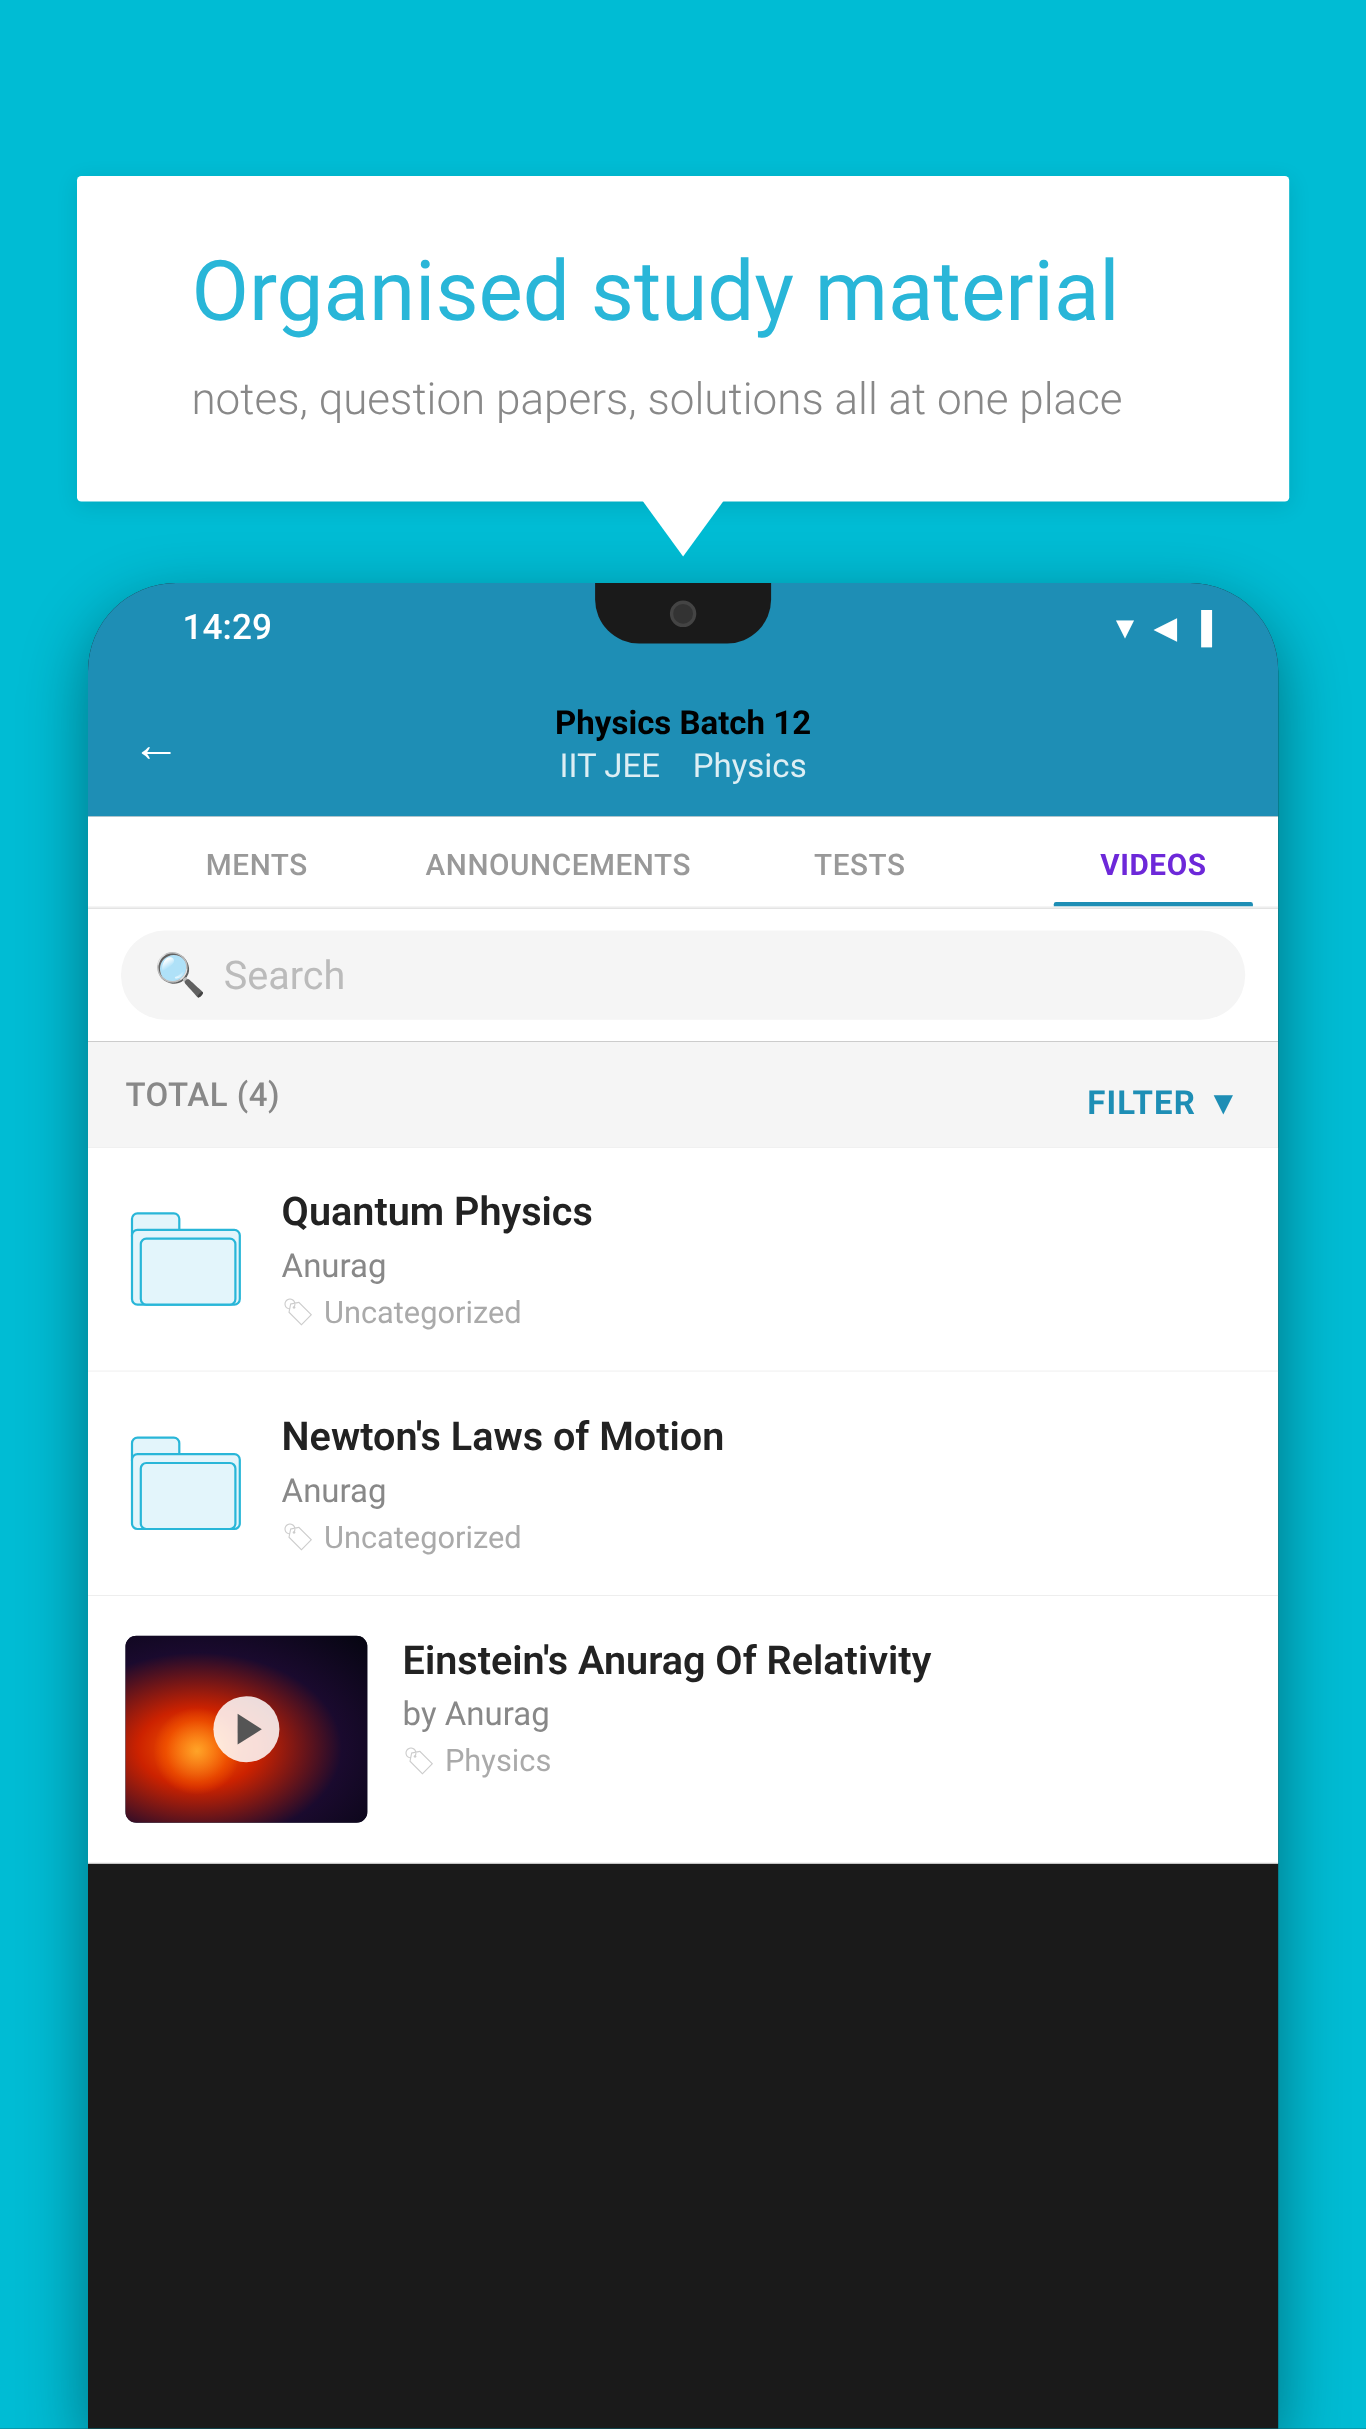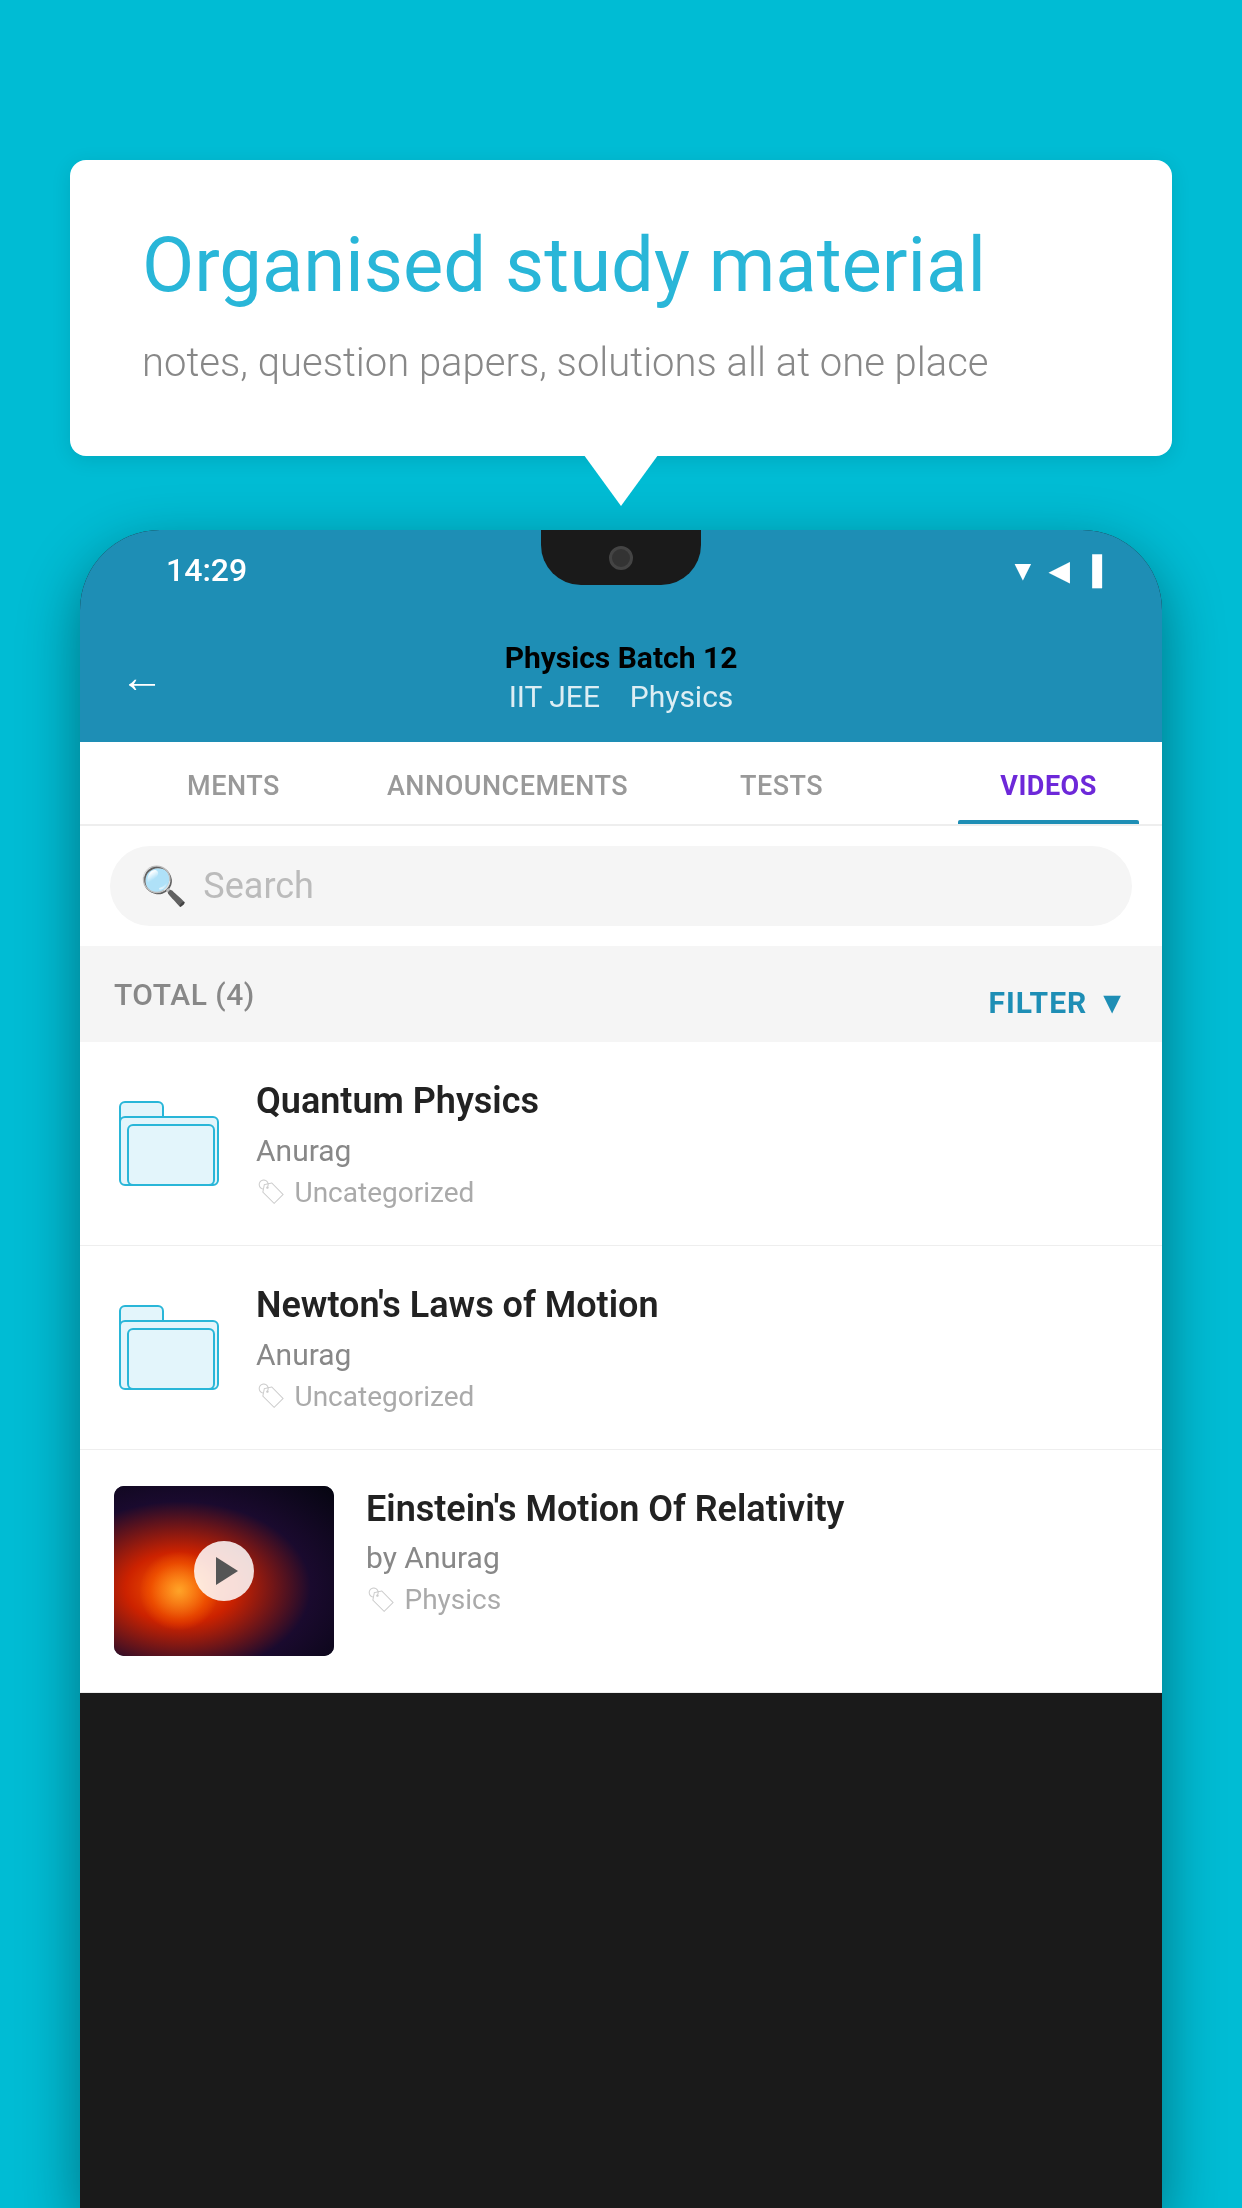--- a/index.html
+++ b/index.html
@@ -17,22 +17,22 @@
     .speech-bubble-container {
       position: absolute;
       top: 160px;
       left: 70px;
       right: 70px;
       z-index: 10;
     }
 
     .speech-bubble {
       background: white;
-      border-radius: 16px;
-      padding: 60px 70px 70px 72px;
+      border-radius: 4px;
+      padding: 60px 70px 70px 104px;
       box-shadow: 0 4px 20px rgba(0,0,0,0.1);
       position: relative;
     }
 
     .speech-bubble::after {
       content: '';
       position: absolute;
       bottom: -50px;
       left: 50%;
       transform: translateX(-50%);
@@ -513,21 +513,21 @@
 
     <div class="video-item-with-thumb">
       <div class="video-thumbnail">
         <div class="thumb-bg"></div>
         <div class="thumb-glow"></div>
         <div class="play-button">
           <div class="play-triangle"></div>
         </div>
       </div>
       <div class="video-item-info">
-        <div class="video-title">Einstein's Motion Of Relativity</div>
+        <div class="video-title">Einstein's Anurag Of Relativity</div>
         <div class="video-author">by Anurag</div>
         <div class="video-tag">
           <span class="tag-icon">🏷</span>
           <span>Physics</span>
         </div>
       </div>
     </div>
 
   </div>
 </div>

